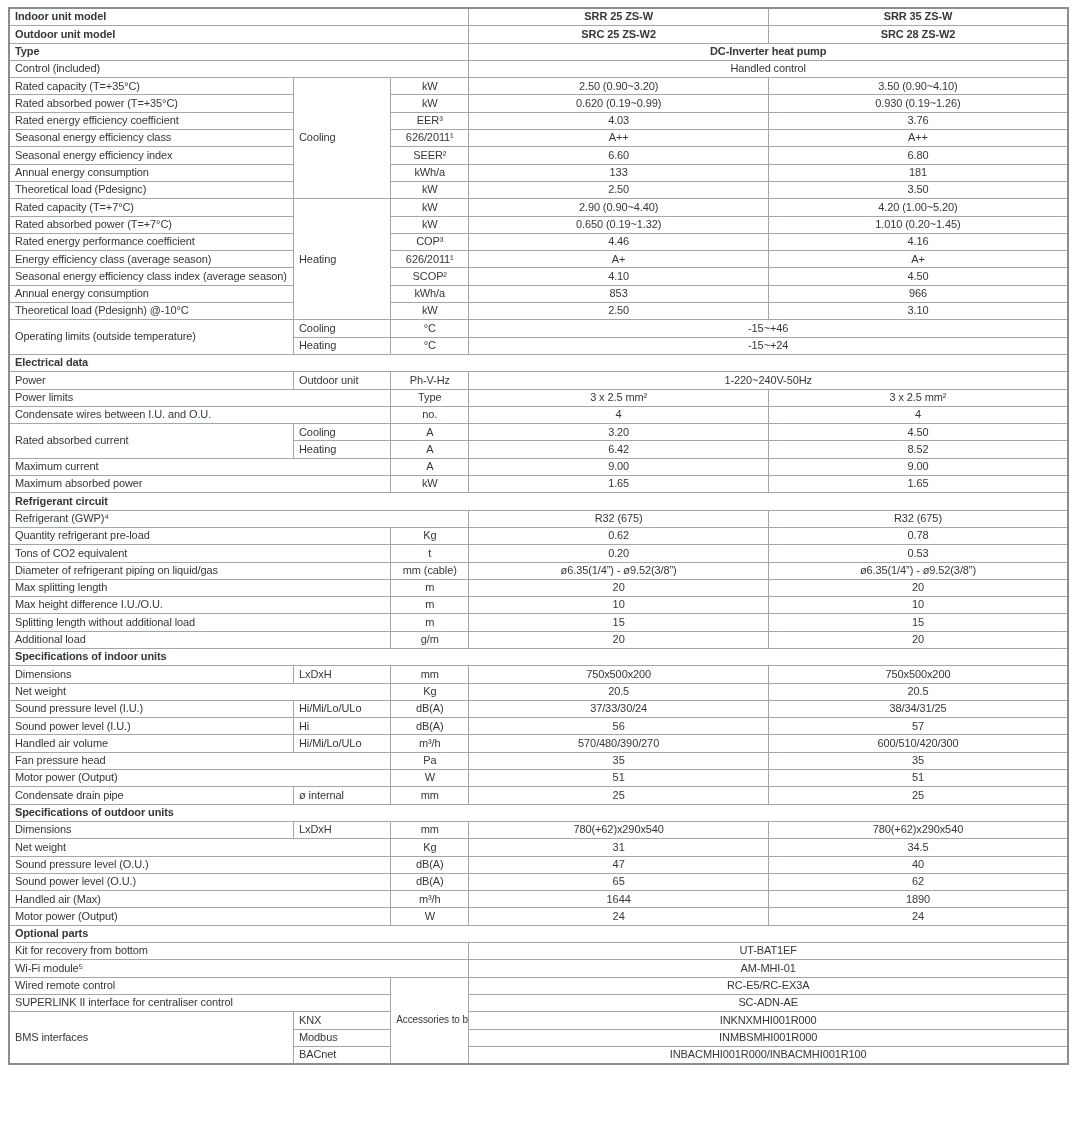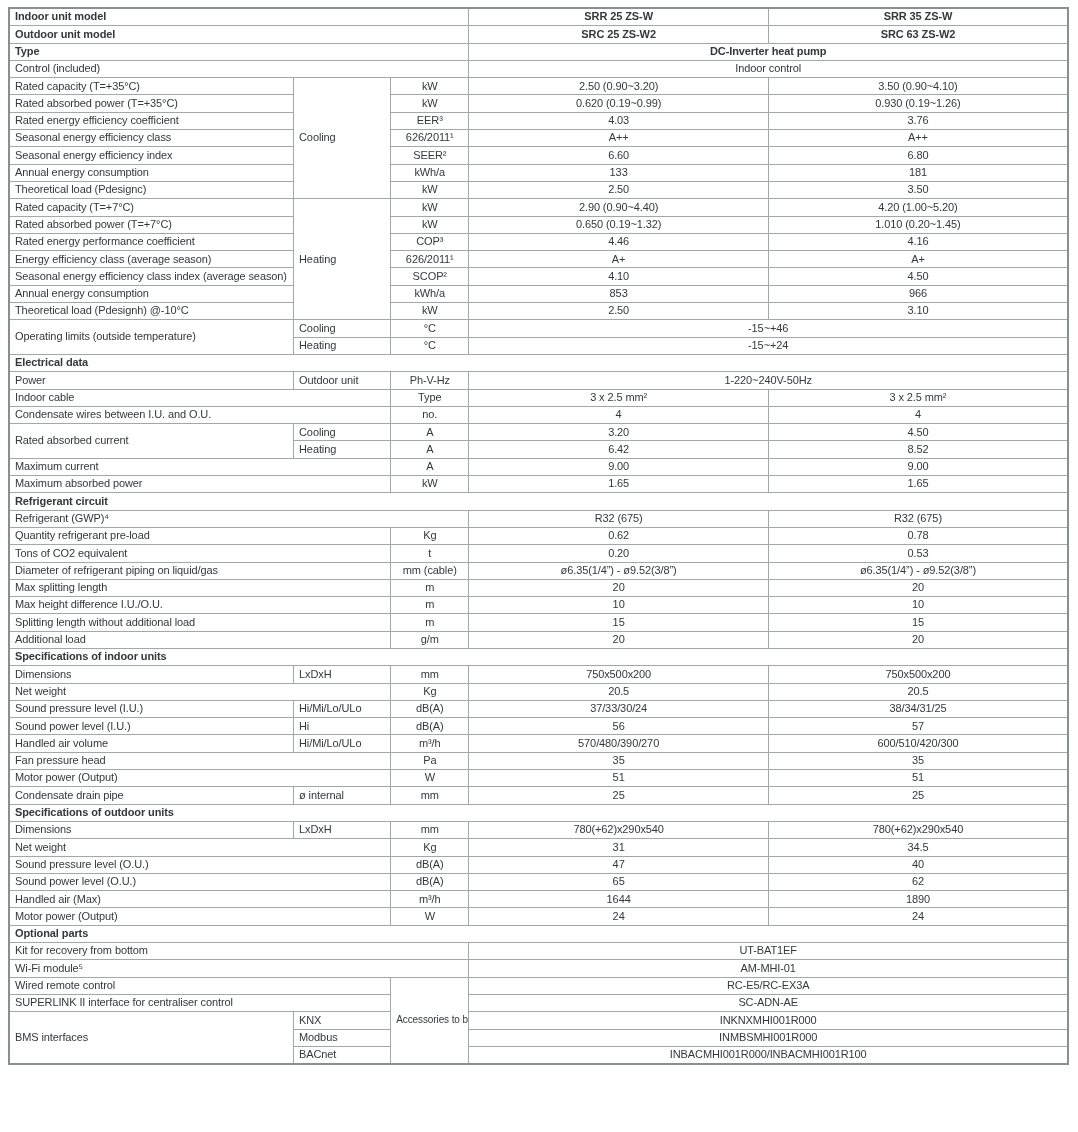--- a/index.html
+++ b/index.html
@@ -49,29 +49,29 @@
       </colgroup>
       <tbody>
         <tr>
           <td colspan="3" class="l b">Indoor unit model</td>
           <td class="c b">SRR 25 ZS-W</td>
           <td class="c b">SRR 35 ZS-W</td>
         </tr>
         <tr>
           <td colspan="3" class="l b">Outdoor unit model</td>
           <td class="c b">SRC 25 ZS-W2</td>
-          <td class="c b">SRC 63 ZS-W2</td>
+          <td class="c b">SRC 28 ZS-W2</td>
         </tr>
         <tr>
           <td colspan="3" class="l b">Type</td>
           <td colspan="2" class="c b">DC-Inverter heat pump</td>
         </tr>
         <tr>
           <td colspan="3" class="l">Control (included)</td>
-          <td colspan="2" class="c">Indoor control</td>
+          <td colspan="2" class="c">Handled control</td>
         </tr>
         <tr>
           <td class="l">Rated capacity (T=+35°C)</td>
           <td rowspan="7" class="l">Cooling</td>
           <td class="c">kW</td>
           <td class="c">2.50 (0.90~3.20)</td>
           <td class="c">3.50 (0.90~4.10)</td>
         </tr>
         <tr>
           <td class="l">Rated absorbed power (T=+35°C)</td>
@@ -166,21 +166,21 @@
         <tr>
           <td colspan="5" class="l b">Electrical data</td>
         </tr>
         <tr>
           <td class="l">Power</td>
           <td class="l">Outdoor unit</td>
           <td class="c">Ph-V-Hz</td>
           <td colspan="2" class="c">1-220~240V-50Hz</td>
         </tr>
         <tr>
-          <td colspan="2" class="l">Indoor cable</td>
+          <td colspan="2" class="l">Power limits</td>
           <td class="c">Type</td>
           <td class="c">3 x 2.5 mm²</td>
           <td class="c">3 x 2.5 mm²</td>
         </tr>
         <tr>
           <td colspan="2" class="l">Condensate wires between I.U. and O.U.</td>
           <td class="c">no.</td>
           <td class="c">4</td>
           <td class="c">4</td>
         </tr>

